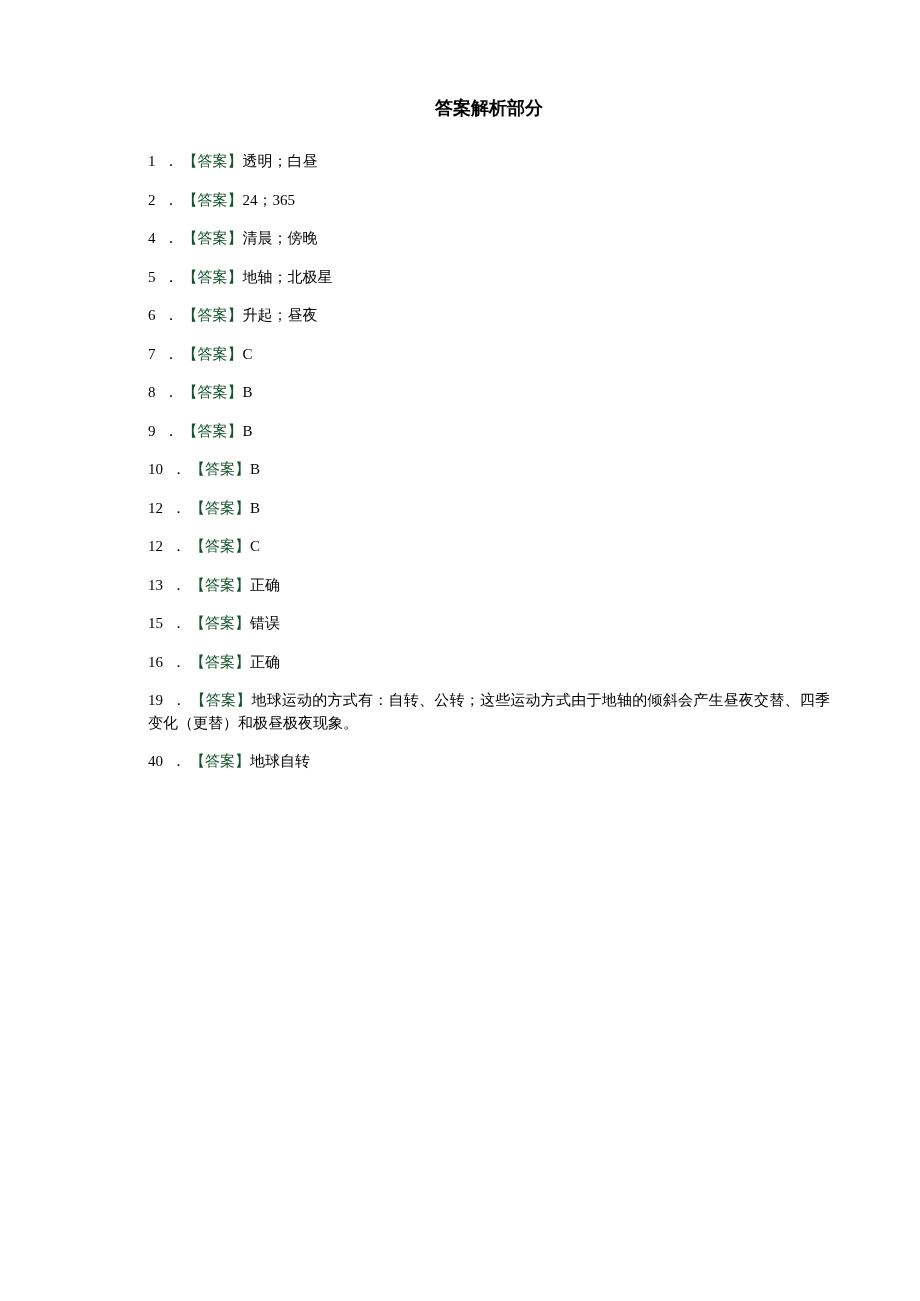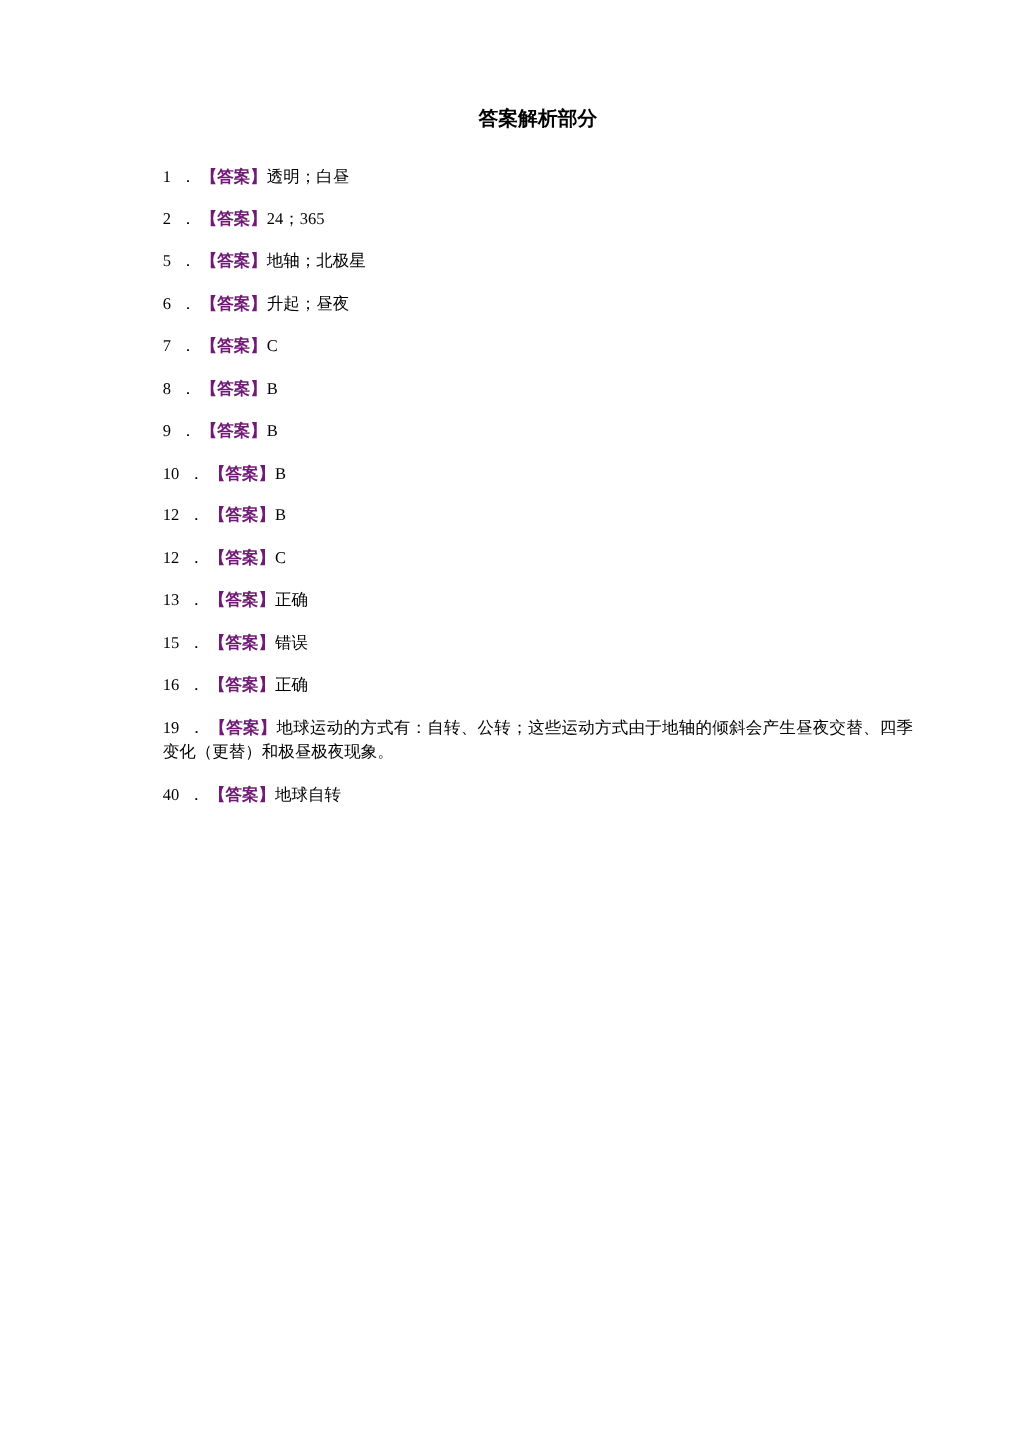--- a/index.html
+++ b/index.html
@@ -28,34 +28,34 @@
     margin: 0 0 16px 0;
     text-align: justify;
   }
   .num {
     letter-spacing: 0;
   }
   .dot {
     margin: 0 4px 0 8px;
   }
   .answer-tag {
-    color: #701a75;
-    font-weight: bold;
+    color: #14532d;
   }
 </style>
 </head>
 <body>
 
 <div class="page">
 
   <h1 class="title">答案解析部分</h1>
 
   <div id="list">
       <p class="item"><span class="num">1</span><span class="dot">．</span><span class="answer-tag">【答案】</span><span>透明；白昼</span></p>
       <p class="item"><span class="num">2</span><span class="dot">．</span><span class="answer-tag">【答案】</span><span>24；365</span></p>
+      <p class="item"><span class="num">4</span><span class="dot">．</span><span class="answer-tag">【答案】</span><span>清晨；傍晚</span></p>
       <p class="item"><span class="num">5</span><span class="dot">．</span><span class="answer-tag">【答案】</span><span>地轴；北极星</span></p>
       <p class="item"><span class="num">6</span><span class="dot">．</span><span class="answer-tag">【答案】</span><span>升起；昼夜</span></p>
       <p class="item"><span class="num">7</span><span class="dot">．</span><span class="answer-tag">【答案】</span><span>C</span></p>
       <p class="item"><span class="num">8</span><span class="dot">．</span><span class="answer-tag">【答案】</span><span>B</span></p>
       <p class="item"><span class="num">9</span><span class="dot">．</span><span class="answer-tag">【答案】</span><span>B</span></p>
       <p class="item"><span class="num">10</span><span class="dot">．</span><span class="answer-tag">【答案】</span><span>B</span></p>
       <p class="item"><span class="num">12</span><span class="dot">．</span><span class="answer-tag">【答案】</span><span>B</span></p>
       <p class="item"><span class="num">12</span><span class="dot">．</span><span class="answer-tag">【答案】</span><span>C</span></p>
       <p class="item"><span class="num">13</span><span class="dot">．</span><span class="answer-tag">【答案】</span><span>正确</span></p>
       <p class="item"><span class="num">15</span><span class="dot">．</span><span class="answer-tag">【答案】</span><span>错误</span></p>

